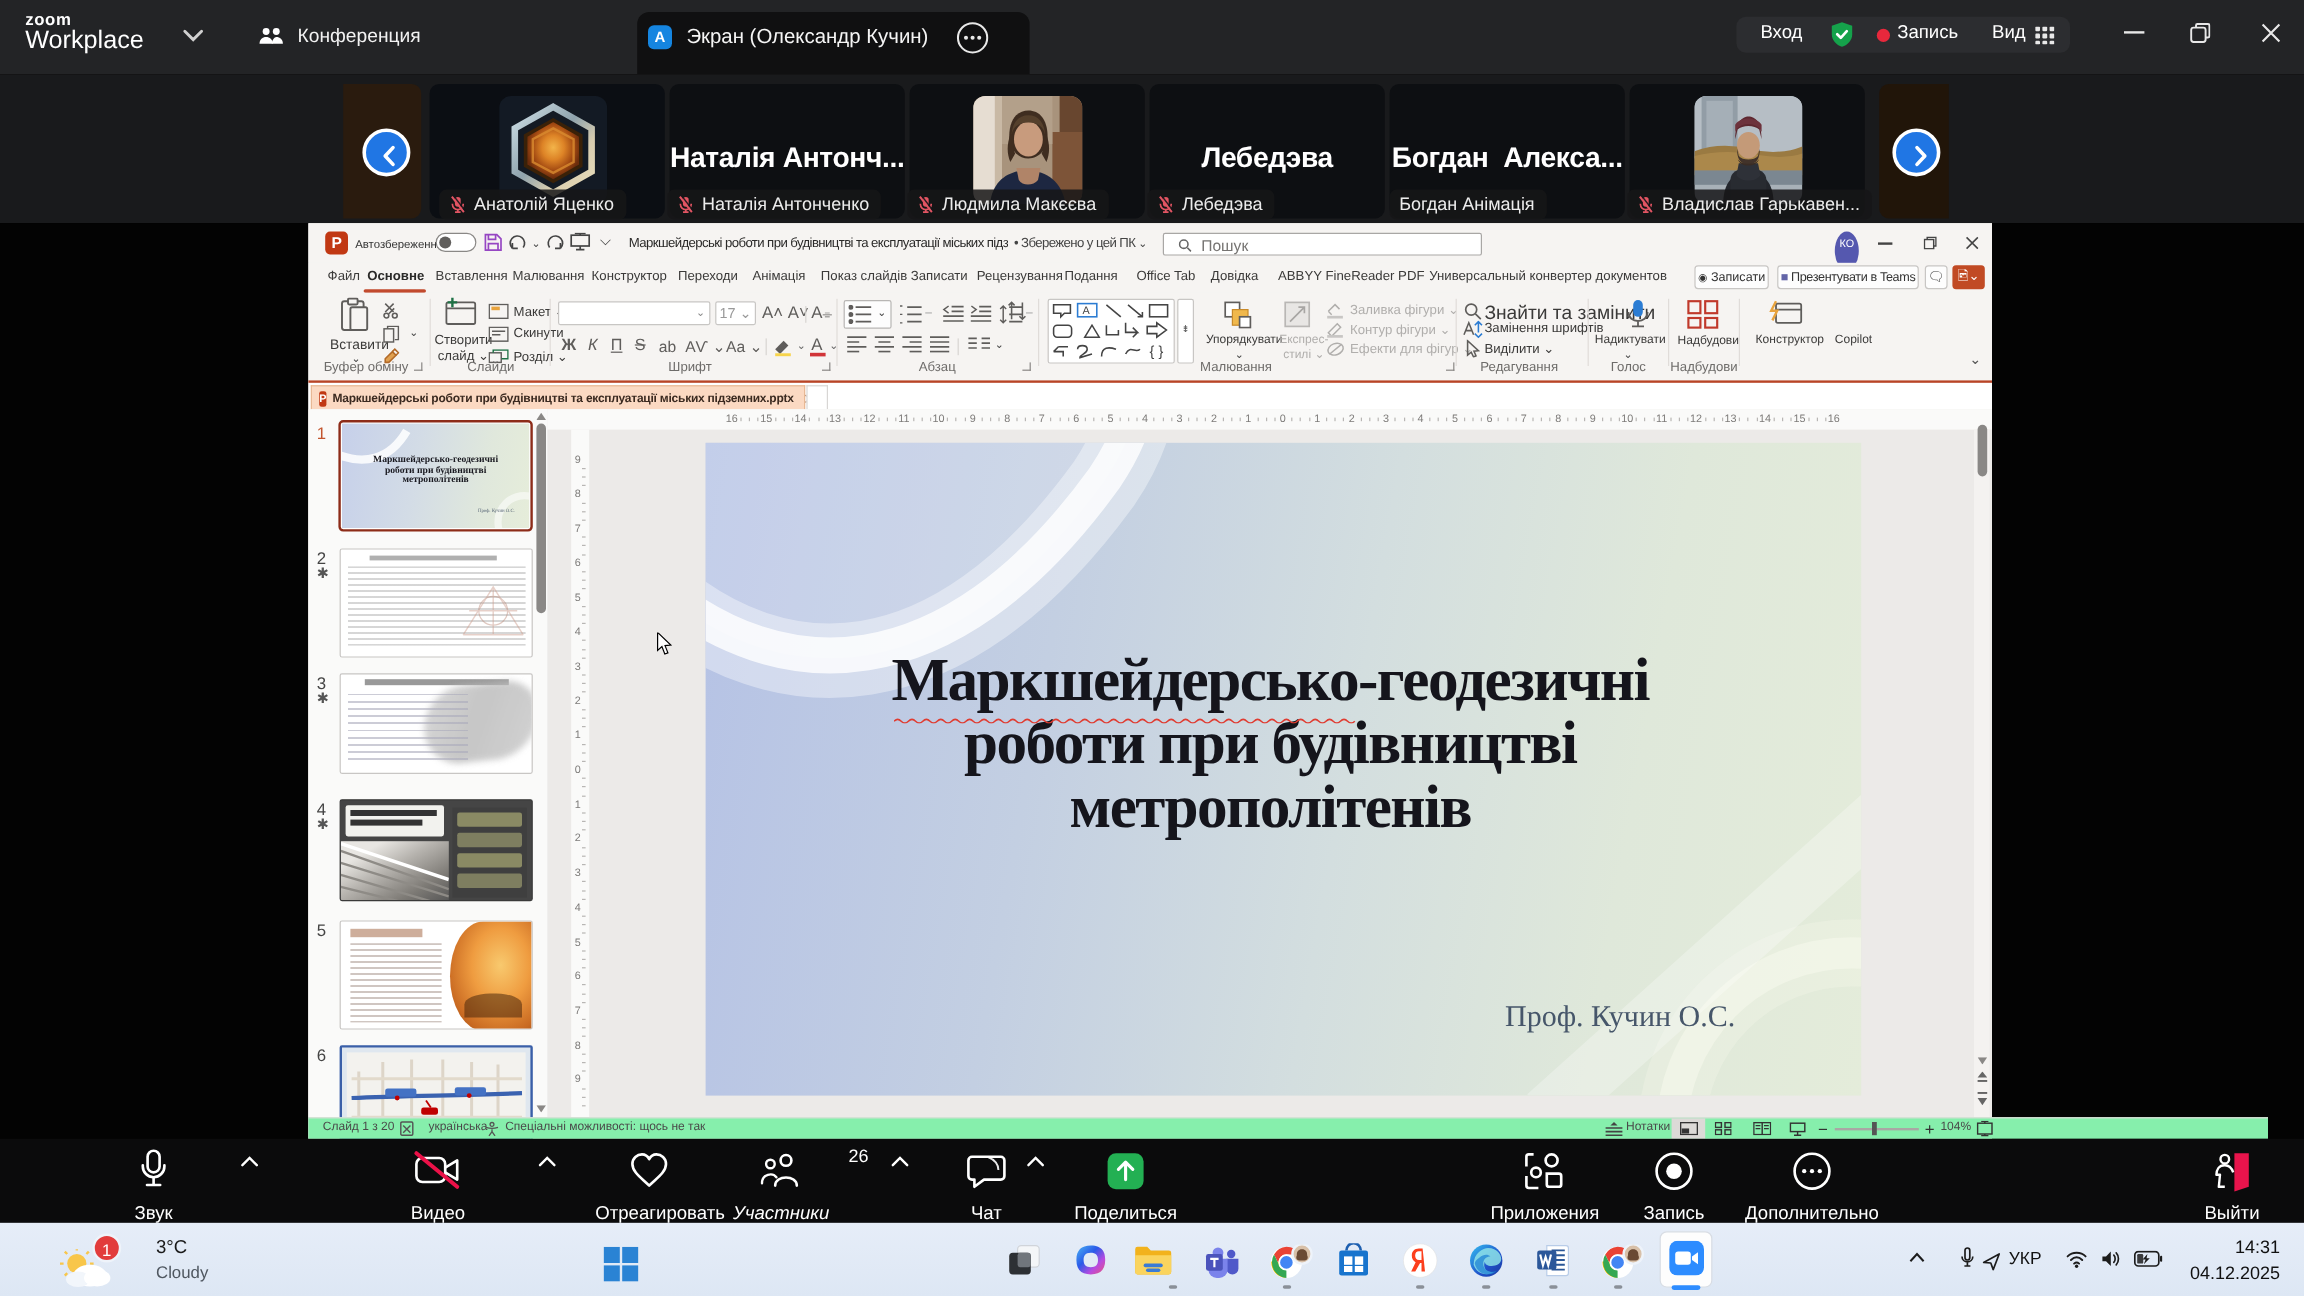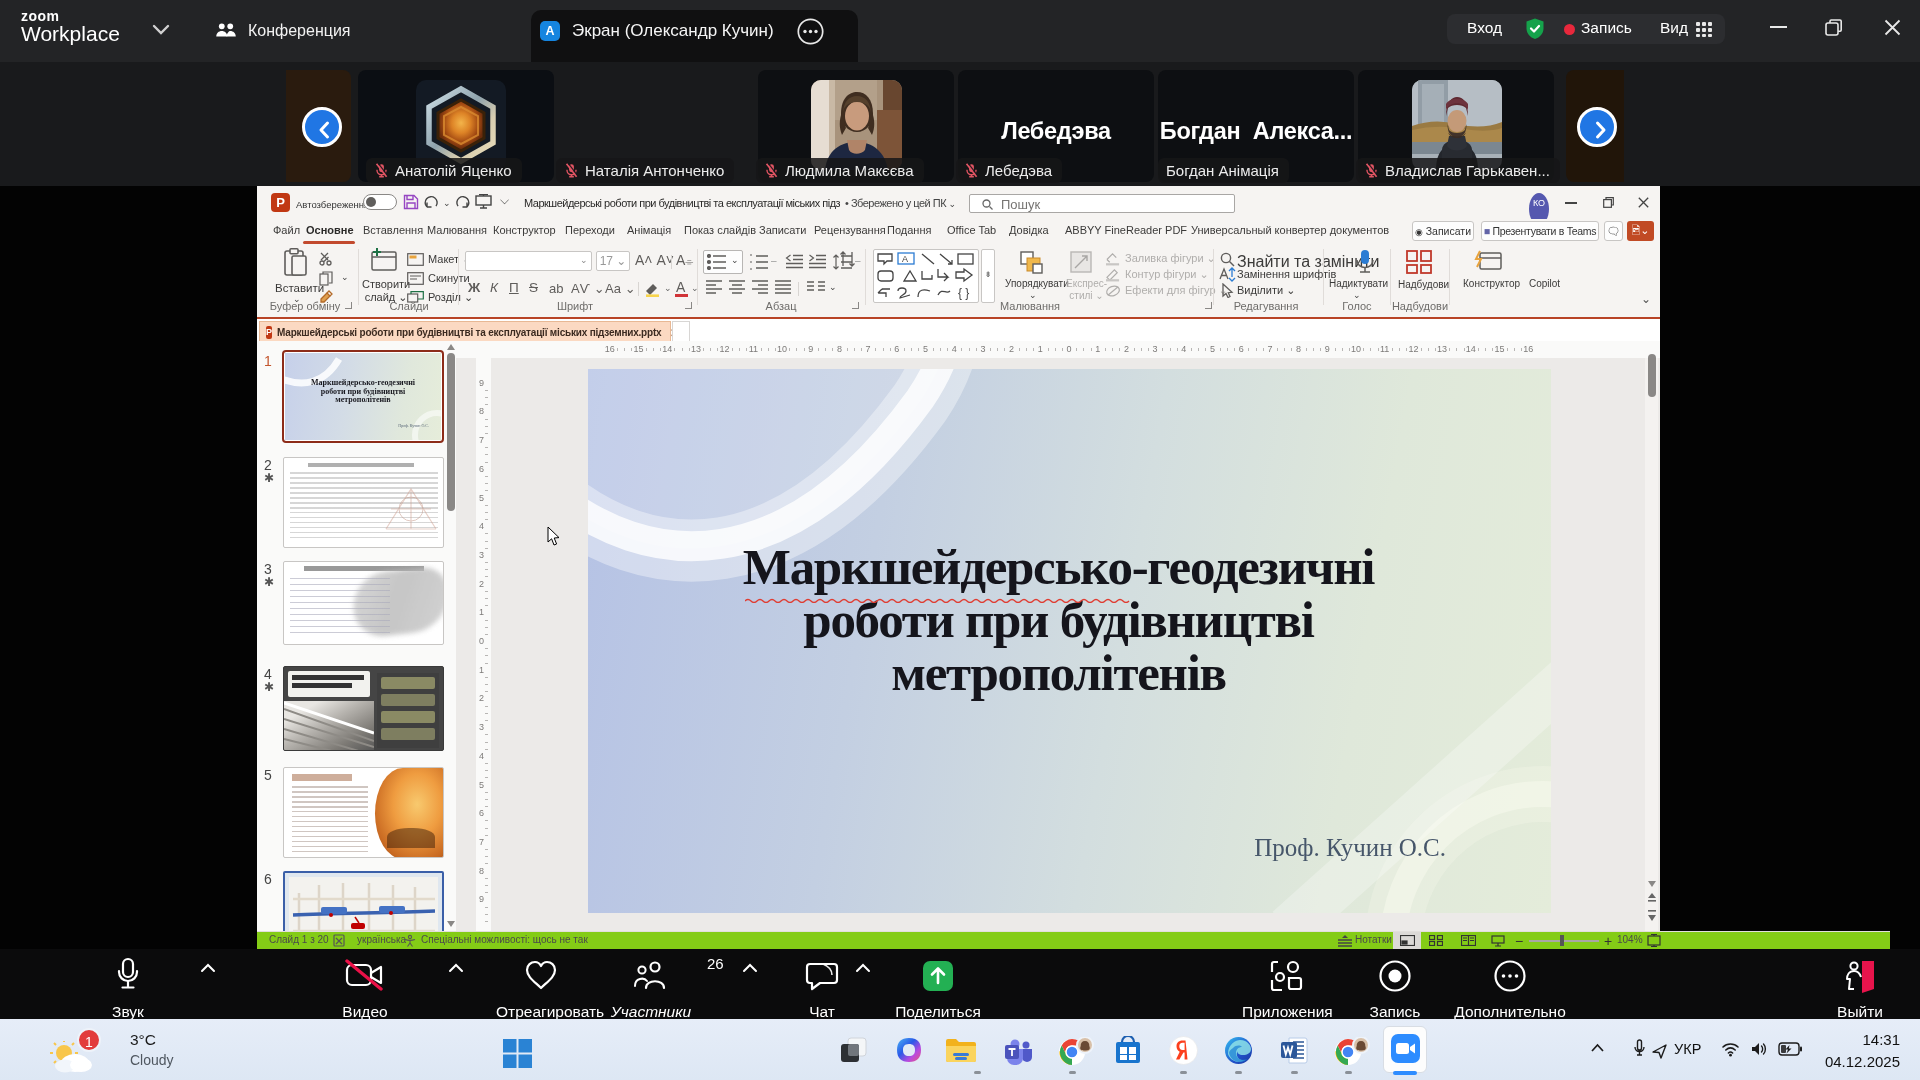--- a/index.html
+++ b/index.html
@@ -26,21 +26,21 @@
   .rtab { position:absolute; top:5px; font-size:11px; color:#3b3a39; white-space:nowrap; }
   #ribbon { position:absolute; left:0; top:58px; width:1403px; height:73px; background:#f6f4f2; }
   .rgsep { position:absolute; top:5px; height:56px; width:1px; background:#e0dcd9; }
   .rglabel { position:absolute; top:56px; font-size:11px; color:#6e6c6a; white-space:nowrap; transform:translateX(-50%); }
   .ricon { position:absolute; color:#5f5d5b; }
   #officetab { position:absolute; left:0; top:131px; width:1403px; height:24px; background:#fff; border-top:2px solid #b84426; }
   #ppmain { position:absolute; left:0; top:155px; width:1403px; height:608px; background:#eceae8; }
   #thumbpane { position:absolute; left:0; top:0; width:199px; height:590px; background:#fafaf9; }
   .thumb { position:absolute; left:26px; width:161px; background:#fff; border:1px solid #c8c6c4; border-radius:2px; overflow:hidden; }
   .tnum { position:absolute; left:7px; font-size:14px; color:#444; }
-  #statusbar { position:absolute; left:0; top:590px; width:1633px; height:18px; background:#84cc16; border-top:1px solid #e2dfdc; font-size:10px; color:#4a4a4a; }
+  #statusbar { position:absolute; left:0; top:590px; width:1633px; height:18px; background:#86efac; border-top:1px solid #e2dfdc; font-size:10px; color:#4a4a4a; }
 
   
   #slide { position:absolute; left:331px; top:28px; width:963px; height:544px; overflow:hidden;
     background:linear-gradient(100deg,#b5c2e5 0%, #c3cfe2 30%, #d3dedf 55%, #dfe8da 78%, #e4ecda 100%); }
   .sl-title { position:absolute; left:-11px; top:172px; width:963px; text-align:center; font-family:"Liberation Serif", serif; font-weight:bold; font-size:51px; line-height:53px; color:#15151c; letter-spacing:-1.3px; }
   .ruler-h { position:absolute; left:199px; top:0px; width:1204px; height:17px; background:#fafaf9; color:#7d7b79; font-size:9px; }
   .ruler-v { position:absolute; left:219px; top:17px; width:15px; height:573px; background:#fafaf9; color:#7d7b79; font-size:9px; }
   .rnum { position:absolute; transform:translateX(-50%); }
   .rnumv { position:absolute; left:3px; transform:translateY(-50%); }
   .sbar-v { position:absolute; background:#f2f0ee; }
@@ -130,20 +130,23 @@
               <stop offset="70%" stop-color="#d8cdb0"></stop>
               <stop offset="100%" stop-color="#e8ddba"></stop>
             </linearGradient>
         </defs>
         <rect x="0" y="0" width="90" height="90" rx="10" fill="#131a24"></rect>
         <polygon points="45,9 77,27 77,63 45,81 13,63 13,27" fill="none" stroke="url(#hexm)" stroke-width="5.5"></polygon>
         <polygon points="45,20 68,33 68,58 45,71 22,58 22,33" fill="url(#hexg)" stroke="#3a2108" stroke-width="3"></polygon>
         <polygon points="45,27 62,36 62,55 45,64 28,55 28,36" fill="none" stroke="#d98b30" stroke-width="2" opacity="0.8"></polygon>
       </svg>
     </div>
+    <div class="tile" style="left:558px;">
+        <div class="vname">Наталія Антонч...</div>
+      </div>
     <div class="tile" style="left:758px;">
       <svg style="position:absolute;left:53px;top:10px;" width="91" height="90" viewBox="0 0 91 90">
         <defs>
             <clipPath id="rc3">
               <rect x="0" y="0" width="91" height="90" rx="10"></rect>
             </clipPath>
           </defs>
         <g clip-path="url(#rc3)">
           <rect width="91" height="90" fill="#a8937c"></rect>
           <rect x="0" y="0" width="22" height="90" fill="#e6ddd2"></rect>

